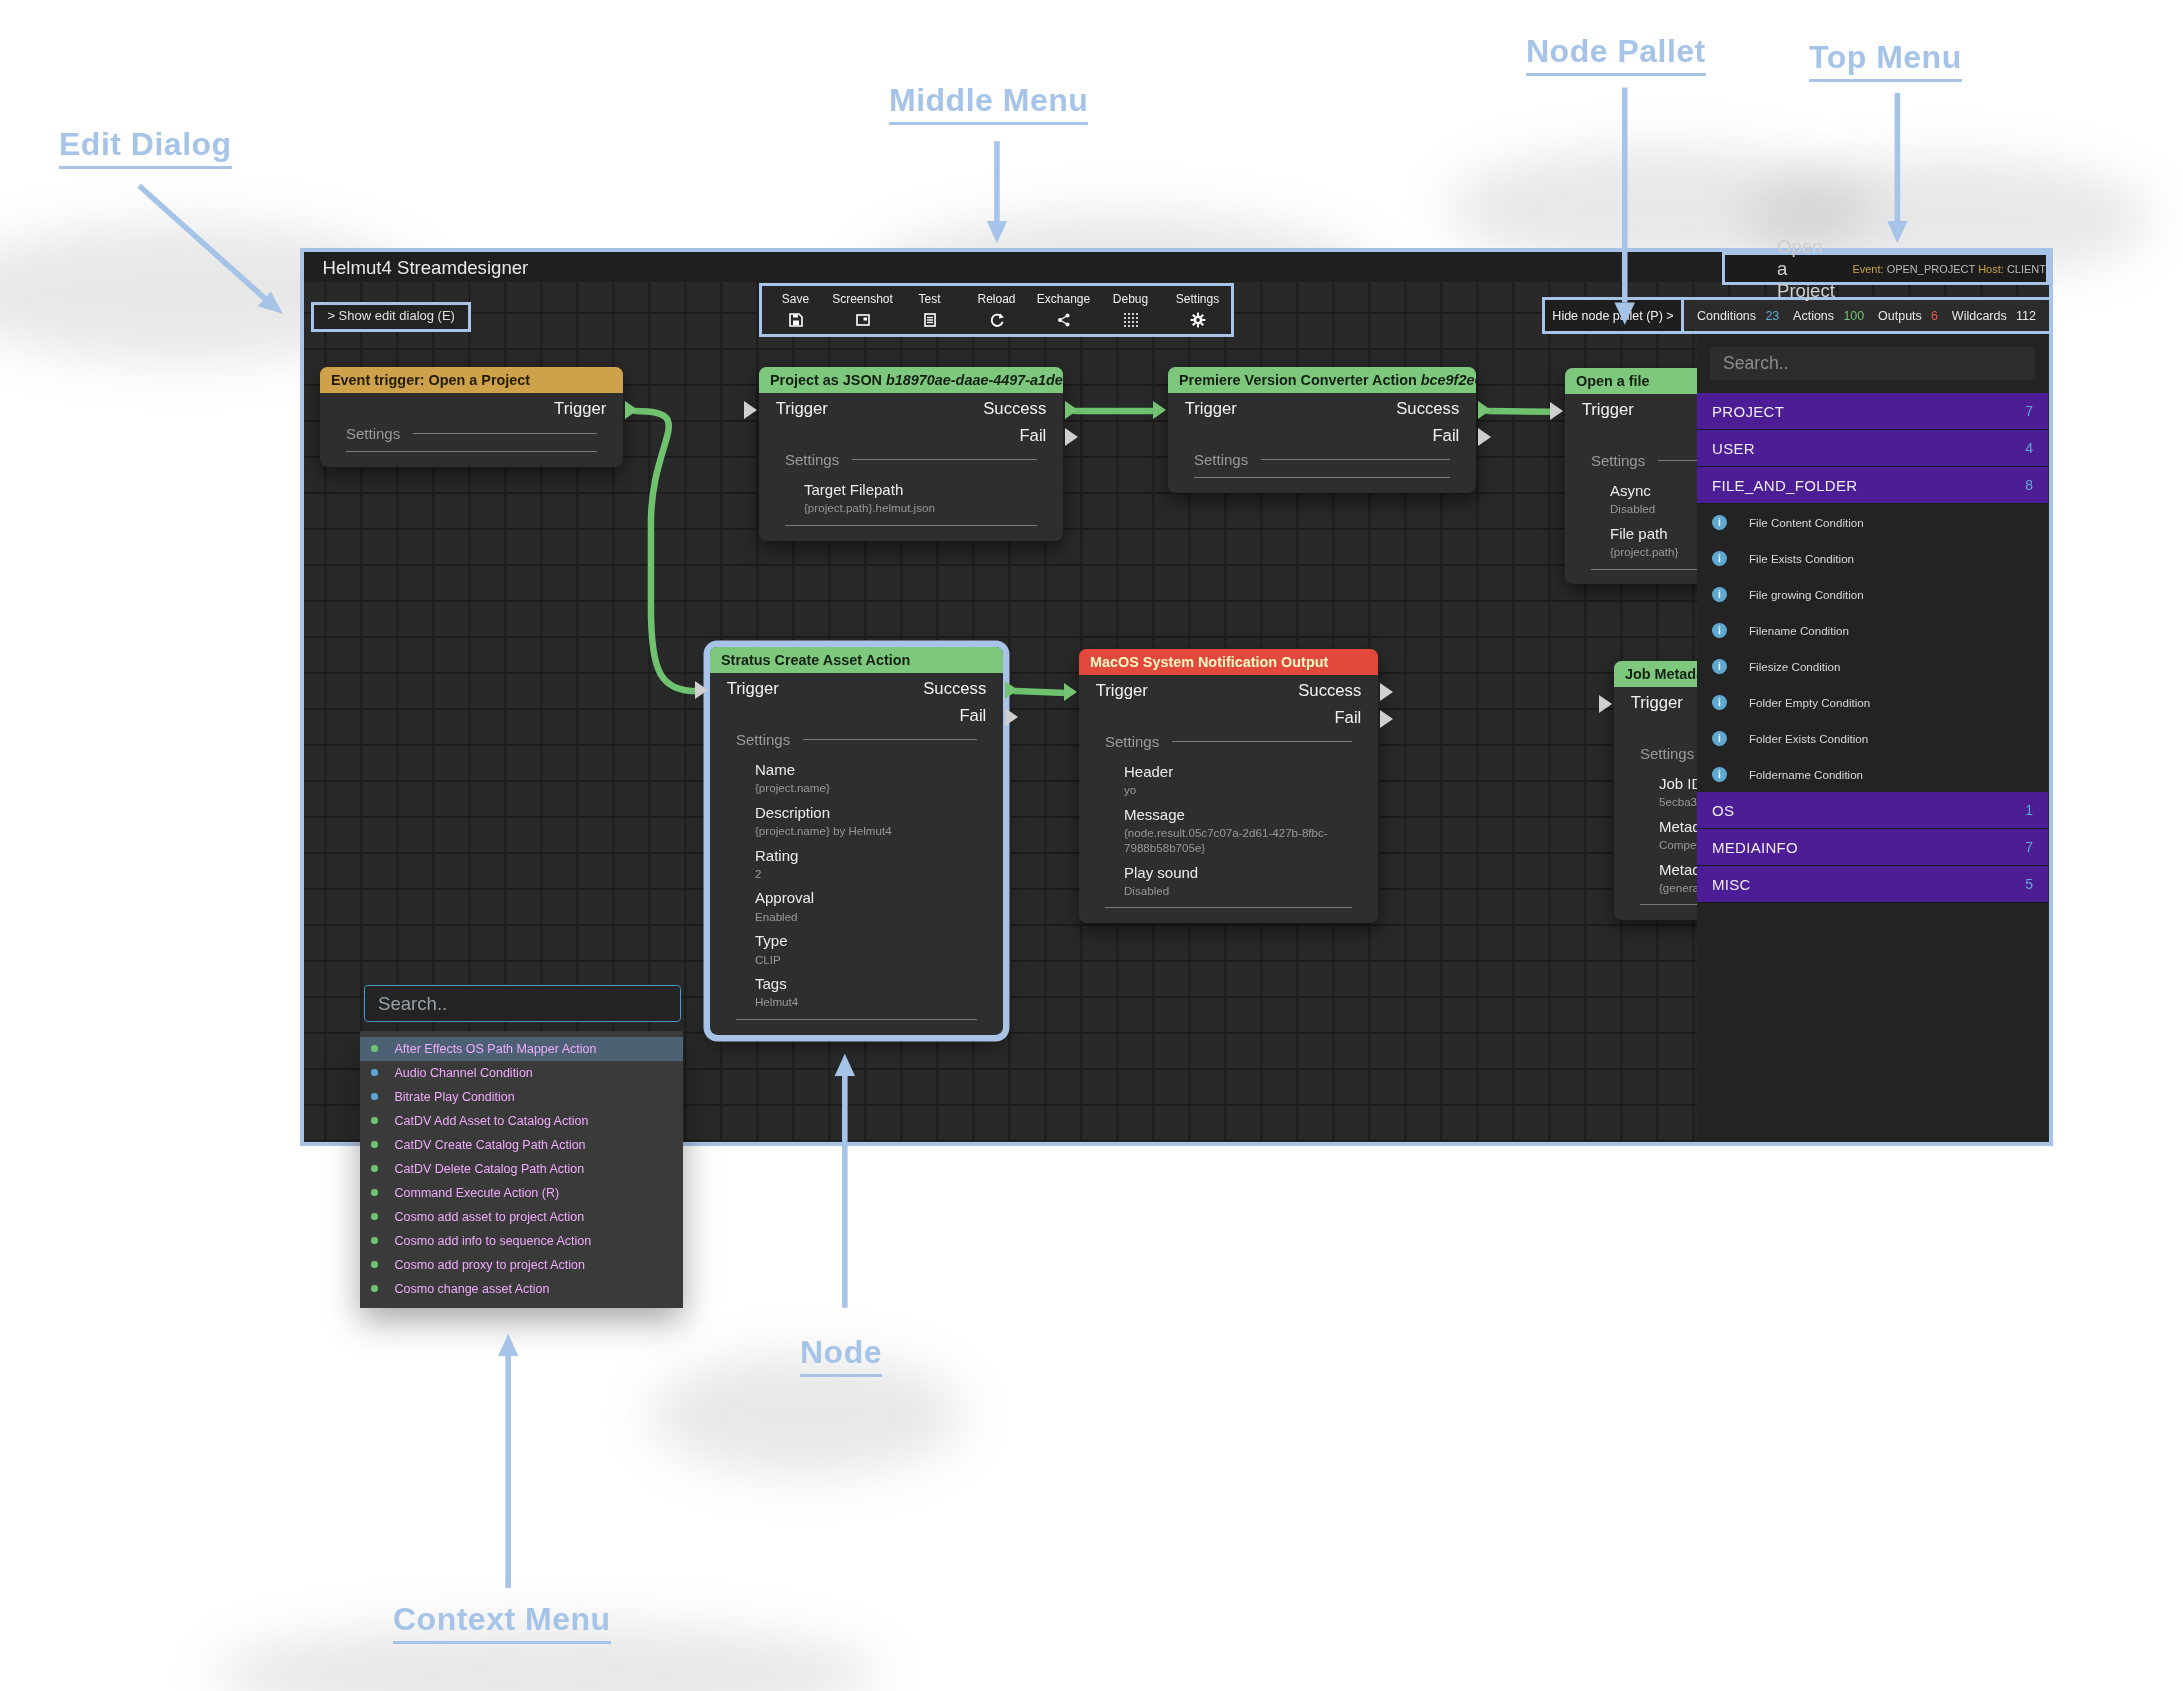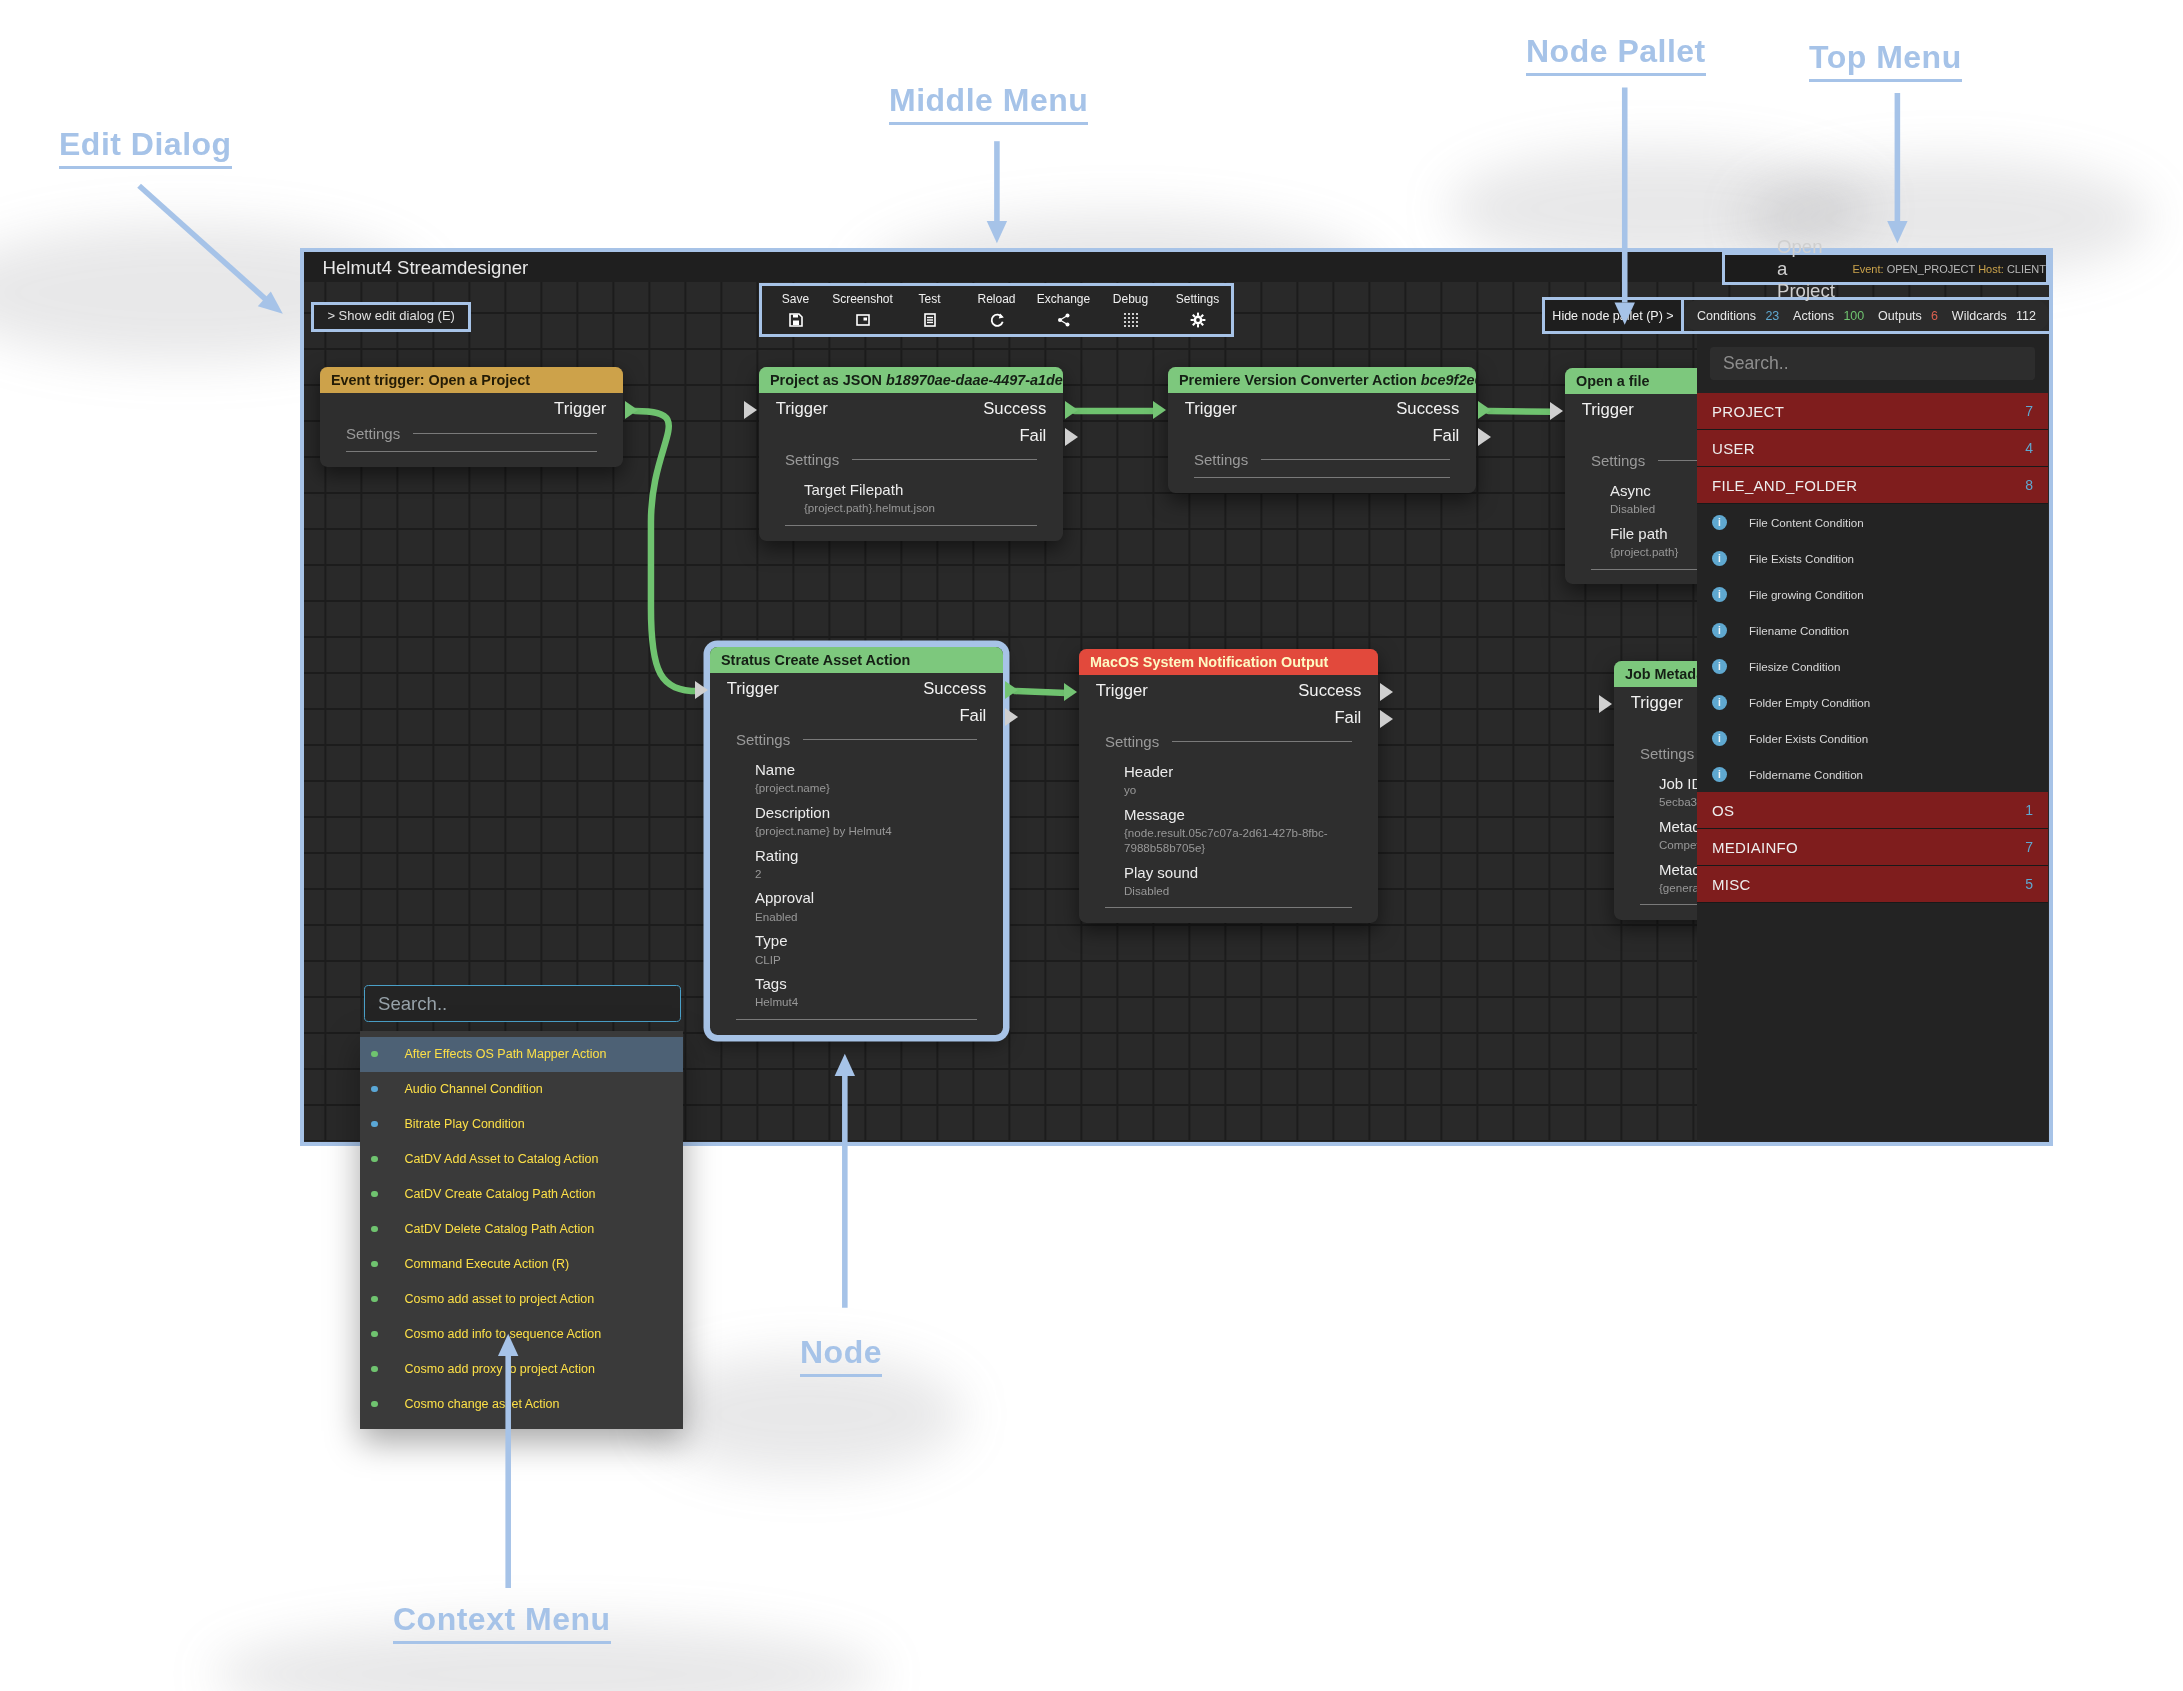--- a/index.html
+++ b/index.html
@@ -53,21 +53,21 @@
   .counter { display:flex; gap:9.3px; align-items:center; font-size:12.5px; color:#e8e8e8; }
   .counter .num { font-size:12.5px; }
 
   
   .pallet { position:absolute; left:1393px; top:80px; width:351px; height:809px;
             background:#232323; z-index:40; }
   .pallet-search { display:block; margin:15px 13px 13px; width:325px; height:33px;
                    background:#2d2d2d; border:none; border-radius:3.7px; padding:0 13px;
                    color:#cfcfcf; font-size:17.6px; font-family:"Liberation Sans",sans-serif; }
   .pallet-search::placeholder { color:#8d8d8d; }
-  .cat-row { height:37px; background:#7f1d1d; border-bottom:1.9px solid #191919;
+  .cat-row { height:37px; background:#4c1d95; border-bottom:1.9px solid #191919;
              display:flex; align-items:center; padding:0 15px; cursor:pointer; }
   .cat-row .cat-label { flex:1; color:#eeeeee; font-size:15px; letter-spacing:0.3px; }
   .cat-row .cat-count { color:#5fa8d0; font-size:14px; }
   .pal-item { height:36px; background:#232323; display:flex; align-items:center; gap:22px;
               padding:0 15px; cursor:pointer; }
   .pal-item .txt { color:#d8d8d8; font-size:11.6px; }
   .info-ic { width:15px; height:15px; border-radius:50%; background:#5fa8d0; color:#f5f5f5;
              font-size:10.2px; font-weight:bold; display:flex; align-items:center;
              justify-content:center; font-style:normal; }
 
@@ -97,22 +97,22 @@
   .bottom-line { margin:9.3px 26px 0; height:0.9px; background:#7a7a7a; }
 
   
   .ctx-search { position:absolute; left:364px; top:985px; width:317px; height:37px;
                 background:#242424; border:1.9px solid #4aa0c8; border-radius:4.6px; padding:0 13px;
                 color:#cfd6da; font-size:18.6px; z-index:70;
                 font-family:"Liberation Sans",sans-serif; }
   .ctx-search::placeholder { color:#97a2a9; }
   .ctx-list { position:absolute; left:360px; top:1031px; width:323px; background:#3a3a3a;
               z-index:70; box-shadow:0 13px 32px rgba(0,0,0,.35); padding:5.6px 0 7.4px; }
-  .ctx-item { height:35px; display:flex; align-items:center; gap:27px; padding:0 11px;
-              color:#fde047; font-size:12.5px; cursor:pointer; }
+  .ctx-item { height:24px; display:flex; align-items:center; gap:17px; padding:0 11px;
+              color:#f0abfc; font-size:12.5px; cursor:pointer; }
   .ctx-item.sel { background:#4d6175; }
   .ctx-dot { width:6.5px; height:6.5px; border-radius:50%; flex:none; }
 
   
   .ann { position:absolute; color:#a6c3e8; font-size:32px; font-weight:bold;
          border-bottom:3.7px solid #a6c3e8; padding-bottom:2.8px; letter-spacing:0.5px;
          z-index:85; white-space:nowrap; }
   #arrows { position:absolute; left:0; top:0; width:2183px; height:1692px; z-index:90;
             pointer-events:none; }
 </style>

